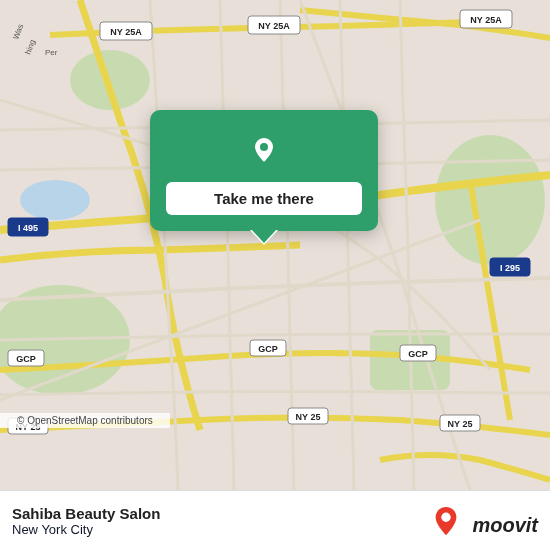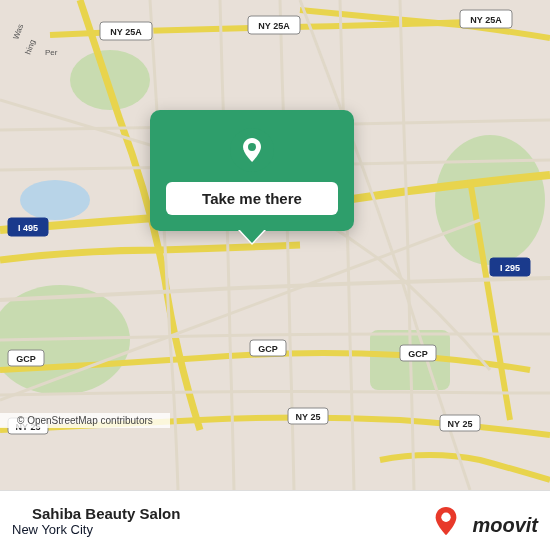--- a/index.html
+++ b/index.html
@@ -25,21 +25,21 @@
       height: 100%;
       position: absolute;
       top: 0; left: 0;
     }
 
     
     .popup-card {
       position: absolute;
       top: 110px;
       left: 150px;
-      width: 204px;
+      width: 228px;
       background: #2e9e6b;
       border-radius: 10px;
       padding: 18px 16px 16px 16px;
       display: flex;
       flex-direction: column;
       align-items: center;
       box-shadow: 0 4px 16px rgba(0,0,0,0.25);
       z-index: 10;
     }
 
@@ -100,21 +100,20 @@
     }
 
     .bottom-left {
       flex: 1;
     }
 
     .place-name {
       font-size: 15px;
       font-weight: 700;
       color: #222;
-      margin-left: 20px;
     }
 
     .place-city {
       font-size: 13px;
       color: #0f172a;
     }
 
     .moovit-logo {
       display: flex;
       align-items: flex-end;

